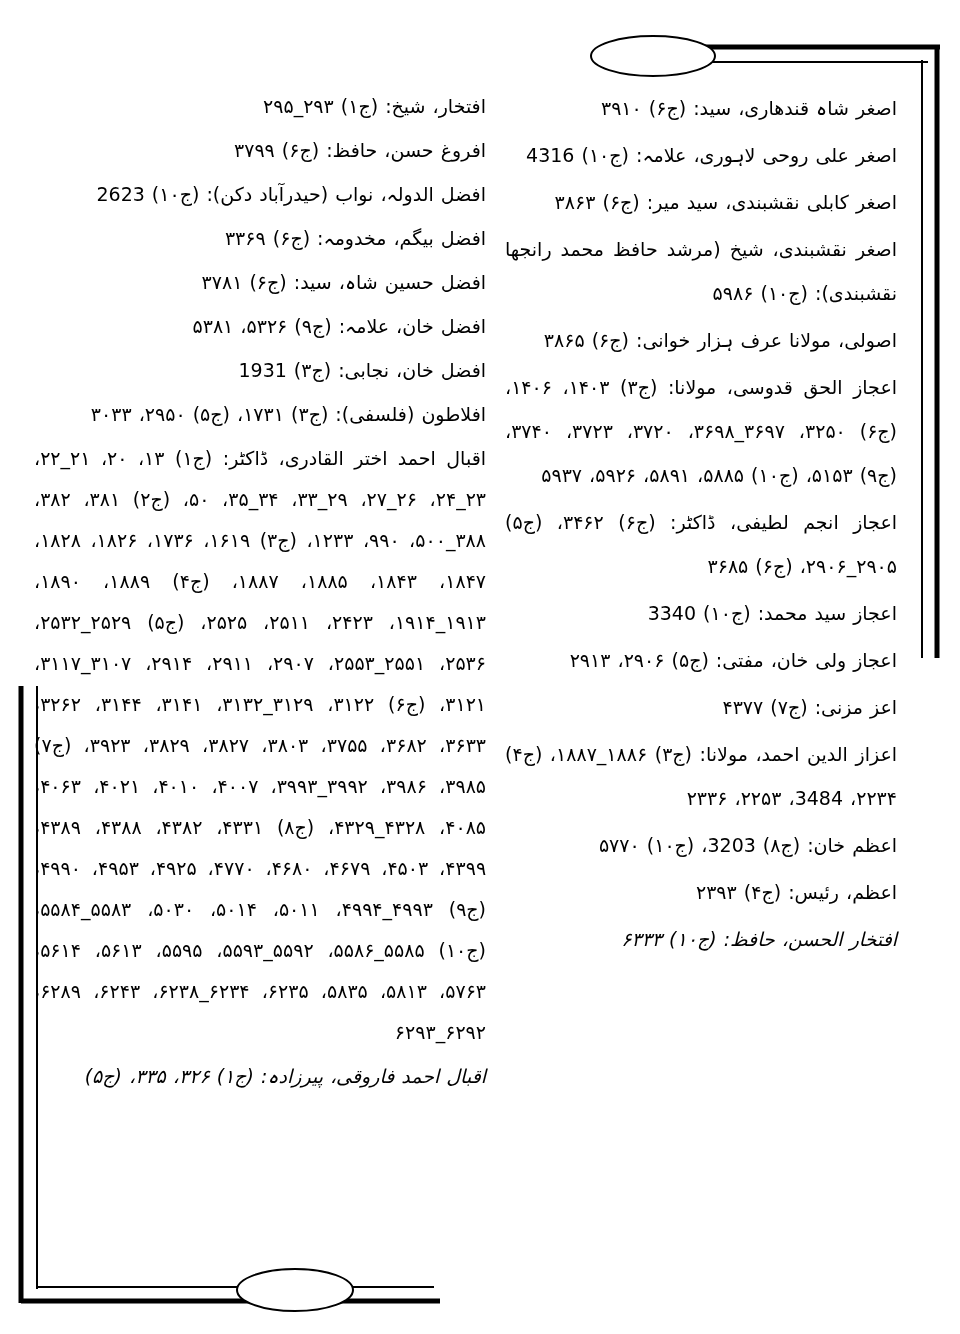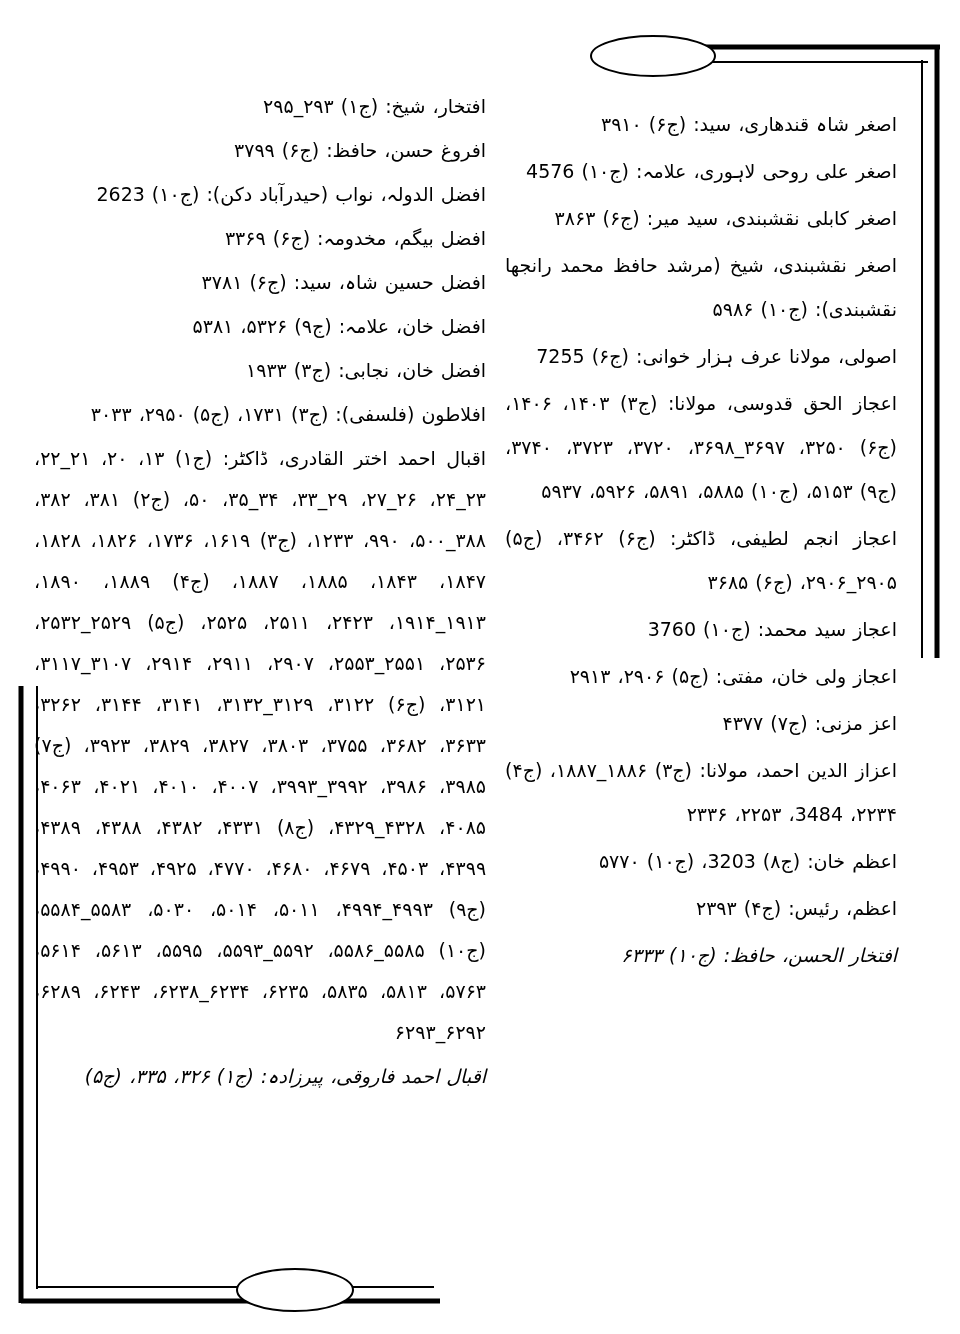--- a/index.html
+++ b/index.html
@@ -27,21 +27,21 @@
   }
   .col {
     position: absolute;
     direction: rtl;
     unicode-bidi: embed;
     text-align: justify;
     text-justify: inter-word;
     color: #000000;
   }
   .col-right {
-    top: 102px;
+    top: 86px;
     left: 505px;
     width: 392px;
   }
   .col-left {
     top: 86px;
     left: 34px;
     width: 452px;
   }
   .entry {
     font-size: 19px;
@@ -76,41 +76,41 @@
       <line x1="21" y1="1301" x2="440" y2="1301" stroke="#000" stroke-width="5"></line>
       <line x1="37" y1="1287" x2="434" y2="1287" stroke="#000" stroke-width="2"></line>
       <line x1="21" y1="686" x2="21" y2="1303" stroke="#000" stroke-width="5"></line>
       <line x1="37" y1="686" x2="37" y2="1289" stroke="#000" stroke-width="2"></line>
     </g>
     <ellipse cx="295" cy="1290" rx="58" ry="21" fill="#ffffff" stroke="#000" stroke-width="2"></ellipse>
   </svg>
 
   <div class="col col-right">
     <div class="entry">اصغر شاہ قندھاری، سید: (ج۶) ۳۹۱۰</div>
-    <div class="entry">اصغر علی روحی لاہوری، علامہ: (ج۱۰) 4576</div>
+    <div class="entry">اصغر علی روحی لاہوری، علامہ: (ج۱۰) 4316</div>
     <div class="entry">اصغر کابلی نقشبندی، سید میر: (ج۶) ۳۸۶۳</div>
     <div class="entry">اصغر نقشبندی، شیخ (مرشد حافظ محمد رانجھا نقشبندی): (ج۱۰) ۵۹۸۶</div>
-    <div class="entry">اصولی، مولانا عرف ہزار خوانی: (ج۶) 7255</div>
+    <div class="entry">اصولی، مولانا عرف ہزار خوانی: (ج۶) ۳۸۶۵</div>
     <div class="entry">اعجاز الحق قدوسی، مولانا: (ج۳) ۱۴۰۳، ۱۴۰۶، (ج۶) ۳۲۵۰، ۳۶۹۷_۳۶۹۸، ۳۷۲۰، ۳۷۲۳، ۳۷۴۰، (ج۹) ۵۱۵۳، (ج۱۰) ۵۸۸۵، ۵۸۹۱، ۵۹۲۶، ۵۹۳۷</div>
     <div class="entry">اعجاز انجم لطیفی، ڈاکٹر: (ج۶) ۳۴۶۲، (ج۵) ۲۹۰۵_۲۹۰۶، (ج۶) ۳۶۸۵</div>
-    <div class="entry">اعجاز سید محمد: (ج۱۰) 3760</div>
+    <div class="entry">اعجاز سید محمد: (ج۱۰) 3340</div>
     <div class="entry">اعجاز ولی خان، مفتی: (ج۵) ۲۹۰۶، ۲۹۱۳</div>
     <div class="entry">اعز مزنی: (ج۷) ۴۳۷۷</div>
     <div class="entry">اعزاز الدین احمد، مولانا: (ج۳) ۱۸۸۶_۱۸۸۷، (ج۴) ۲۲۳۴، 3484، ۲۲۵۳، ۲۳۳۶</div>
     <div class="entry">اعظم خان: (ج۸) 3203، (ج۱۰) ۵۷۷۰</div>
     <div class="entry">اعظم، رئیس: (ج۴) ۲۳۹۳</div>
     <div class="entry">افتخار الحسن، حافظ: (ج۱۰) ۶۳۳۳</div>
   </div>
 
   <div class="col col-left">
     <div class="entry">افتخار، شیخ: (ج۱) ۲۹۳_۲۹۵</div>
     <div class="entry">افروغ حسن، حافظ: (ج۶) ۳۷۹۹</div>
     <div class="entry">افضل الدولہ، نواب (حیدرآباد دکن): (ج۱۰) 2623</div>
     <div class="entry">افضل بیگم، مخدومہ: (ج۶) ۳۳۶۹</div>
     <div class="entry">افضل حسین شاہ، سید: (ج۶) ۳۷۸۱</div>
     <div class="entry">افضل خان، علامہ: (ج۹) ۵۳۲۶، ۵۳۸۱</div>
-    <div class="entry">افضل خان، نجابی: (ج۳) ۱۹۳۳</div>
+    <div class="entry">افضل خان، نجابی: (ج۳) 1931</div>
     <div class="entry">افلاطون (فلسفی): (ج۳) ۱۷۳۱، (ج۵) ۲۹۵۰، ۳۰۳۳</div>
     <div class="entry">اقبال احمد اختر القادری، ڈاکٹر: (ج۱) ۱۳، ۲۰، ۲۱_۲۲، ۲۳_۲۴، ۲۶_۲۷، ۲۹_۳۳، ۳۴_۳۵، ۵۰، (ج۲) ۳۸۱، ۳۸۲، ۳۸۸_۵۰۰، ۹۹۰، ۱۲۳۳، (ج۳) ۱۶۱۹، ۱۷۳۶، ۱۸۲۶، ۱۸۲۸، ۱۸۴۷، ۱۸۴۳، ۱۸۸۵، ۱۸۸۷، (ج۴) ۱۸۸۹، ۱۸۹۰، ۱۹۱۳_۱۹۱۴، ۲۴۲۳، ۲۵۱۱، ۲۵۲۵، (ج۵) ۲۵۲۹_۲۵۳۲، ۲۵۳۶، ۲۵۵۱_۲۵۵۳، ۲۹۰۷، ۲۹۱۱، ۲۹۱۴، ۳۱۰۷_۳۱۱۷، ۳۱۲۱، (ج۶) ۳۱۲۲، ۳۱۲۹_۳۱۳۲، ۳۱۴۱، ۳۱۴۴، ۳۲۶۲، ۳۶۳۳، ۳۶۸۲، ۳۷۵۵، ۳۸۰۳، ۳۸۲۷، ۳۸۲۹، ۳۹۲۳، (ج۷) ۳۹۸۵، ۳۹۸۶، ۳۹۹۲_۳۹۹۳، ۴۰۰۷، ۴۰۱۰، ۴۰۲۱، ۴۰۶۳، ۴۰۸۵، ۴۳۲۸_۴۳۲۹، (ج۸) ۴۳۳۱، ۴۳۸۲، ۴۳۸۸، ۴۳۸۹، ۴۳۹۹، ۴۵۰۳، ۴۶۷۹، ۴۶۸۰، ۴۷۷۰، ۴۹۲۵، ۴۹۵۳، ۴۹۹۰، (ج۹) ۴۹۹۳_۴۹۹۴، ۵۰۱۱، ۵۰۱۴، ۵۰۳۰، ۵۵۸۳_۵۵۸۴، (ج۱۰) ۵۵۸۵_۵۵۸۶، ۵۵۹۲_۵۵۹۳، ۵۵۹۵، ۵۶۱۳، ۵۶۱۴، ۵۷۶۳، ۵۸۱۳، ۵۸۳۵، ۶۲۳۵، ۶۲۳۴_۶۲۳۸، ۶۲۴۳، ۶۲۸۹، ۶۲۹۲_۶۲۹۳</div>
     <div class="entry">اقبال احمد فاروقی، پیرزادہ: (ج۱) ۳۲۶، ۳۳۵، (ج۵)</div>
   </div>
 
 </div>
 
 </body></html>

